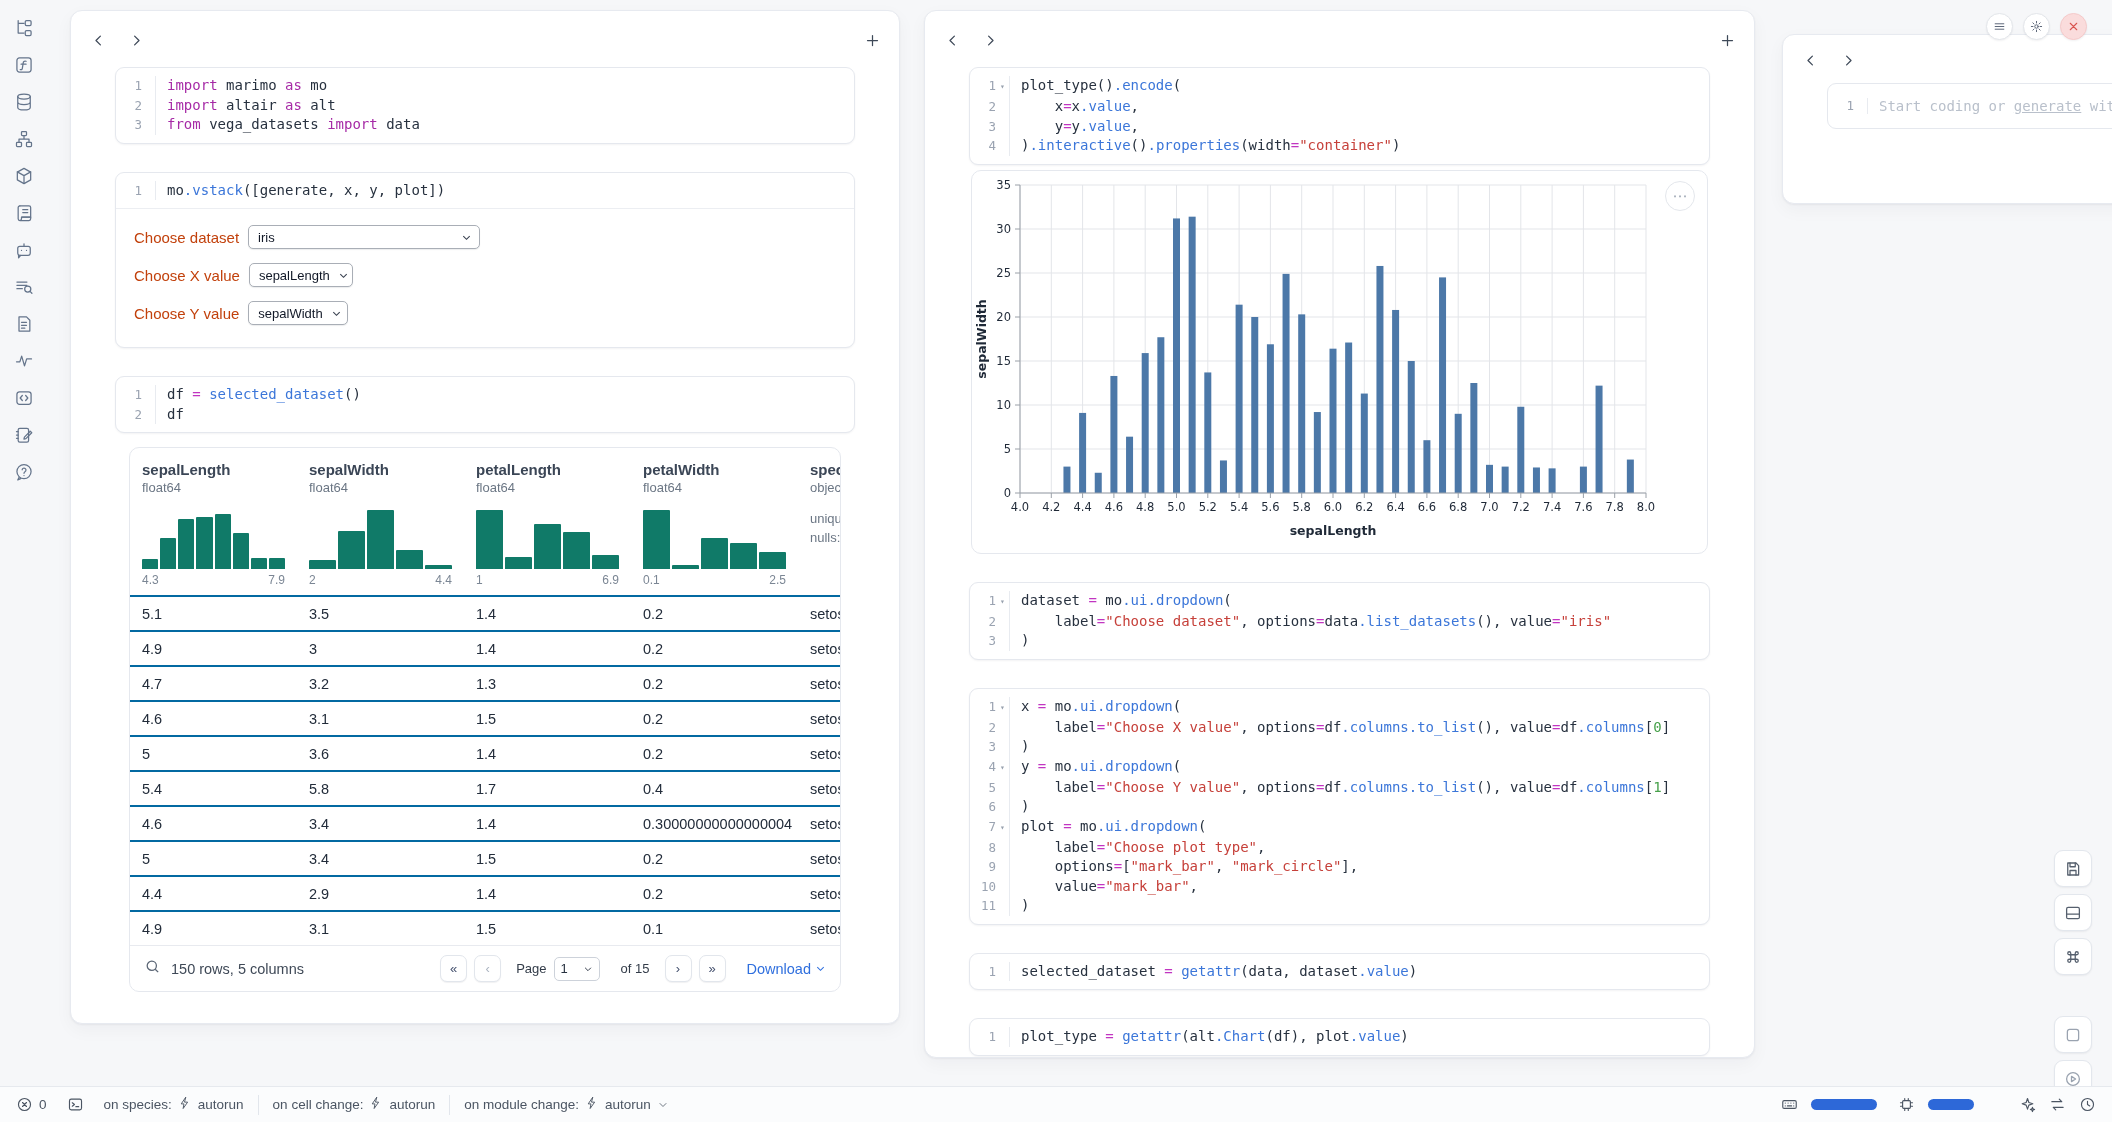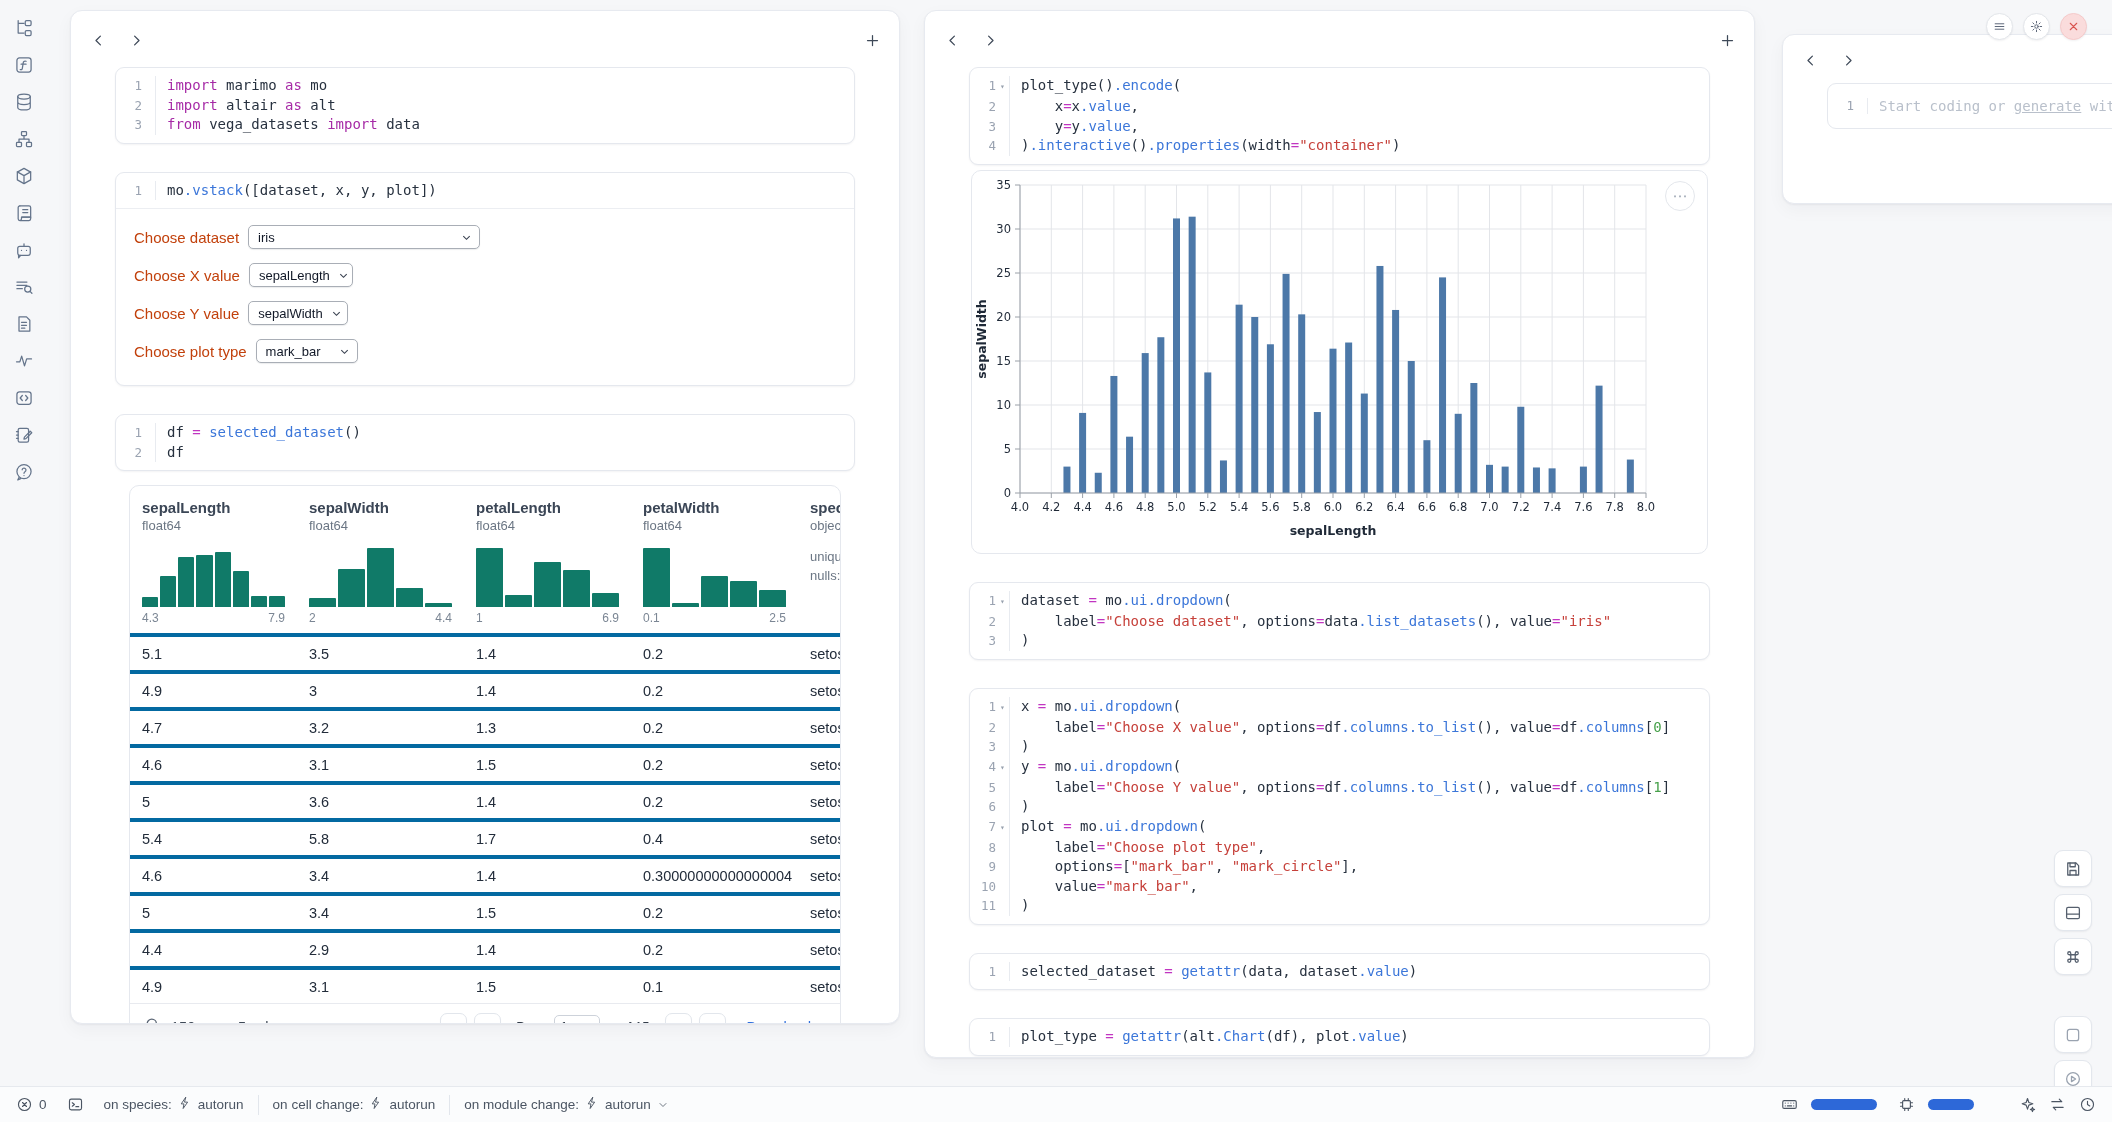--- a/index.html
+++ b/index.html
@@ -47,21 +47,21 @@
   .table-wrap { margin:14px 14px 0; }
   .table-box { border:1px solid #e5e8ee; border-radius:10px; overflow:hidden; background:#fff; }
   .tgrid { display:grid; grid-template-columns:167px 167px 167px 167px 1fr; }
   .th-cell { padding:13px 12px 0; overflow:hidden; cursor:pointer; }
   .th-name { font-size:15px; font-weight:bold; color:#3b4656; white-space:nowrap; }
   .th-dtype { font-size:13px; color:#6b7684; margin-top:2px; white-space:nowrap; }
   .th-meta { font-size:13px; color:#6b7684; margin-top:14px; line-height:19px; white-space:nowrap; }
   .hist { display:flex; align-items:flex-end; gap:2px; height:62px; margin-top:12px; }
   .hist .bar { flex:1; background:#107a68; border-radius:1px 1px 0 0; }
   .hist-labels { display:flex; justify-content:space-between; font-size:12px; color:#7b8694; margin-top:4px; padding-bottom:8px; }
-  .trow { border-top:4px solid #0369a1; }
+  .trow { border-top:2px solid #0369a1; }
   .td-cell { padding:7px 12px; font-size:14.5px; color:#222c3a; white-space:nowrap; overflow:hidden; height:33px; display:flex; align-items:center; }
 
   .tfoot { border-top:1px solid #e8eaef; display:flex; align-items:center; padding:9px 14px; gap:10px; }
   .tfoot .summary { font-size:14.5px; color:#3f4957; }
   .tfoot .right { margin-left:auto; display:flex; align-items:center; gap:7px; }
   .pg-btn { width:27px; height:27px; background:#fff; border:1px solid #e2e6ec; border-radius:7px; box-shadow:0 1px 1px rgba(15,23,42,.06); color:#44506e; font-size:13px; cursor:pointer; display:flex; align-items:center; justify-content:center; }
   .pg-btn.dim { color:#aab3c0; }
   .pg-label { font-size:13px; color:#333c49; margin-left:8px; }
   .pg-select { height:24px; min-width:46px; border:1px solid #cdd2da; border-radius:5px; background:#fff; display:flex; align-items:center; justify-content:space-between; padding:0 6px; font-size:13px; cursor:pointer; gap:5px; }
   .pg-select svg { width:10px; height:10px; stroke:#394150; stroke-width:2.4; fill:none; }
@@ -218,21 +218,21 @@
   <div class="cells" id="left-cells">
       <div class="cell-box">
         <div class="code-area">
           <div class="cline"><span class="num">1</span><span class="fold"></span><span class="src"><span class="tk-k">import</span><span class="tk-p"> marimo </span><span class="tk-k">as</span><span class="tk-p"> mo</span></span></div>
           <div class="cline"><span class="num">2</span><span class="fold"></span><span class="src"><span class="tk-k">import</span><span class="tk-p"> altair </span><span class="tk-k">as</span><span class="tk-p"> alt</span></span></div>
           <div class="cline"><span class="num">3</span><span class="fold"></span><span class="src"><span class="tk-k">from</span><span class="tk-p"> vega_datasets </span><span class="tk-k">import</span><span class="tk-p"> data</span></span></div>
         </div>
       </div>
       <div class="cell-box">
         <div class="code-area">
-          <div class="cline"><span class="num">1</span><span class="fold"></span><span class="src"><span class="tk-p">mo</span><span class="tk-f">.vstack</span><span class="tk-p">([dataset, x, y, plot])</span></span></div>
+          <div class="cline"><span class="num">1</span><span class="fold"></span><span class="src"><span class="tk-p">mo</span><span class="tk-f">.vstack</span><span class="tk-p">([generate, x, y, plot])</span></span></div>
         </div>
         <div class="cell-output">
           <div class="ctl-row">
             <span class="ctl-label">Choose dataset</span>
             <span class="ctl-select" style="width: 232px;">
               <span>iris</span>
               <svg viewBox="0 0 24 24">
                 <path d="M5 9l7 7 7-7" fill="none"></path>
               </svg>
             </span>
@@ -243,29 +243,20 @@
               <span>sepalLength</span>
               <svg viewBox="0 0 24 24">
                 <path d="M5 9l7 7 7-7" fill="none"></path>
               </svg>
             </span>
           </div>
           <div class="ctl-row">
             <span class="ctl-label">Choose Y value</span>
             <span class="ctl-select" style="width: 100px;">
               <span>sepalWidth</span>
-              <svg viewBox="0 0 24 24">
-                <path d="M5 9l7 7 7-7" fill="none"></path>
-              </svg>
-            </span>
-          </div>
-          <div class="ctl-row">
-            <span class="ctl-label">Choose plot type</span>
-            <span class="ctl-select" style="width: 102px;">
-              <span>mark_bar</span>
               <svg viewBox="0 0 24 24">
                 <path d="M5 9l7 7 7-7" fill="none"></path>
               </svg>
             </span>
           </div>
         </div>
       </div>
       <div class="cell-box" style="margin-bottom: 0px;">
         <div class="code-area">
           <div class="cline"><span class="num">1</span><span class="fold"></span><span class="src"><span class="tk-p">df </span><span class="tk-o">=</span><span class="tk-p"> </span><span class="tk-f">selected_dataset</span><span class="tk-p">()</span></span></div>

